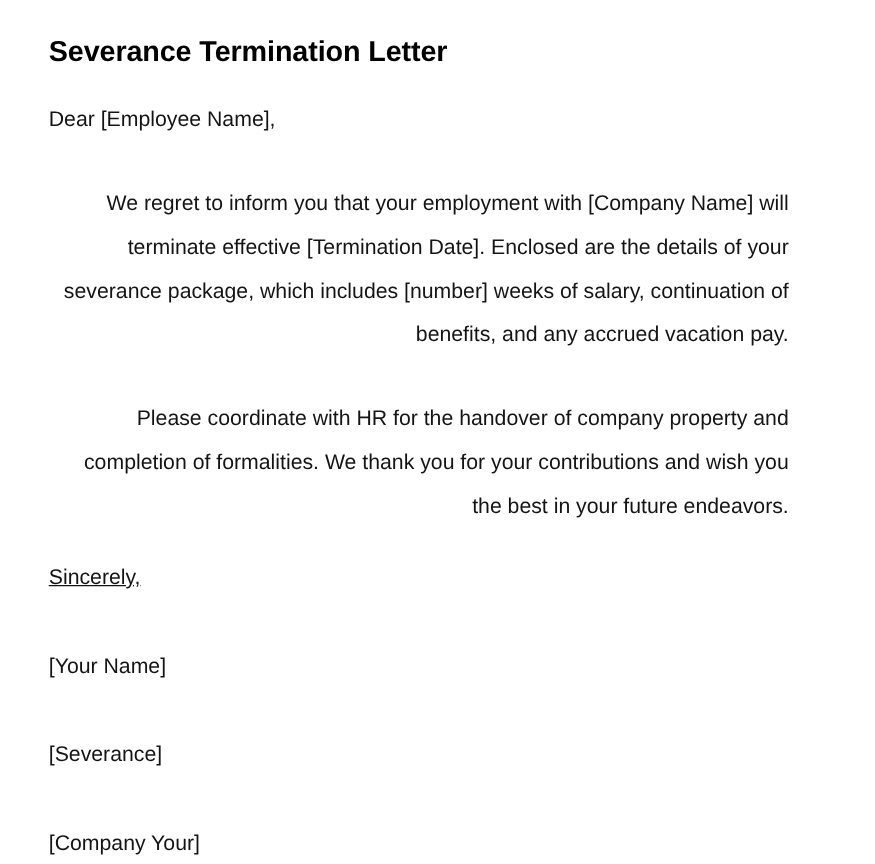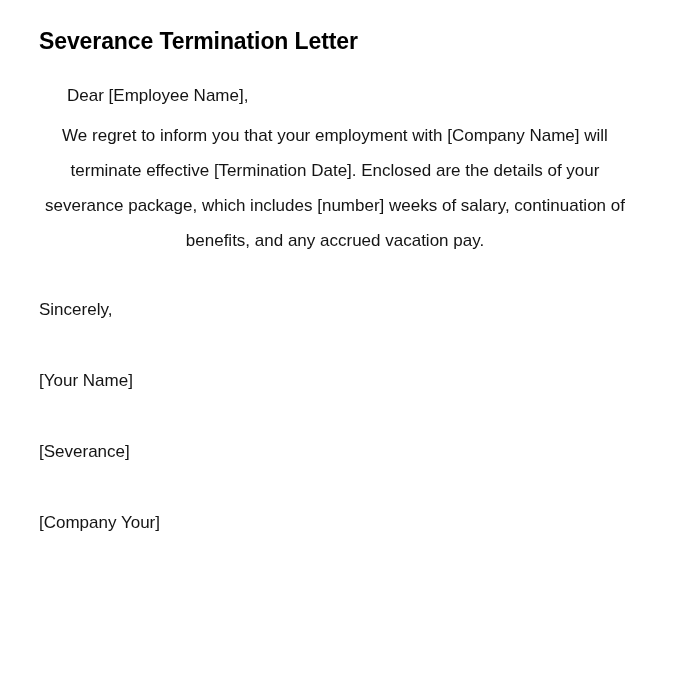--- a/index.html
+++ b/index.html
@@ -35,46 +35,47 @@
   }
   .block {
     margin: 0;
     font-size: 17px;
     line-height: 35px;
     color: #141414;
     font-weight: normal;
   }
   .salutation {
     margin-top: 22px;
-    margin-left: 28px;
   }
   .paragraph {
-    margin-top: 5px;
-    text-align: center;
+    margin-top: 32px;
+    text-align: right;
   }
   .closing {
-    margin-top: 34px;
+    margin-top: 22px;
+    text-decoration: underline;
   }
   .sign-line {
     margin-top: 36px;
   }
 </style>
 </head>
 <body>
 
 <div class="page">
 
   <h1 class="doc-title">Severance Termination Letter</h1>
 
   <div class="letter-body">
 
     <p class="block salutation">Dear [Employee Name],</p>
 
     <p class="block paragraph">We regret to inform you that your employment with [Company Name] will terminate effective [Termination Date]. Enclosed are the details of your severance package, which includes [number] weeks of salary, continuation of benefits, and any accrued vacation pay.</p>
 
+    <p class="block paragraph">Please coordinate with HR for the handover of company property and completion of formalities. We thank you for your contributions and wish you the best in your future endeavors.</p>
 
     <p class="block closing">Sincerely,</p>
 
     <p class="block sign-line">[Your Name]</p>
 
     <p class="block sign-line">[Severance]</p>
 
     <p class="block sign-line">[Company Your]</p>
 
   </div>

